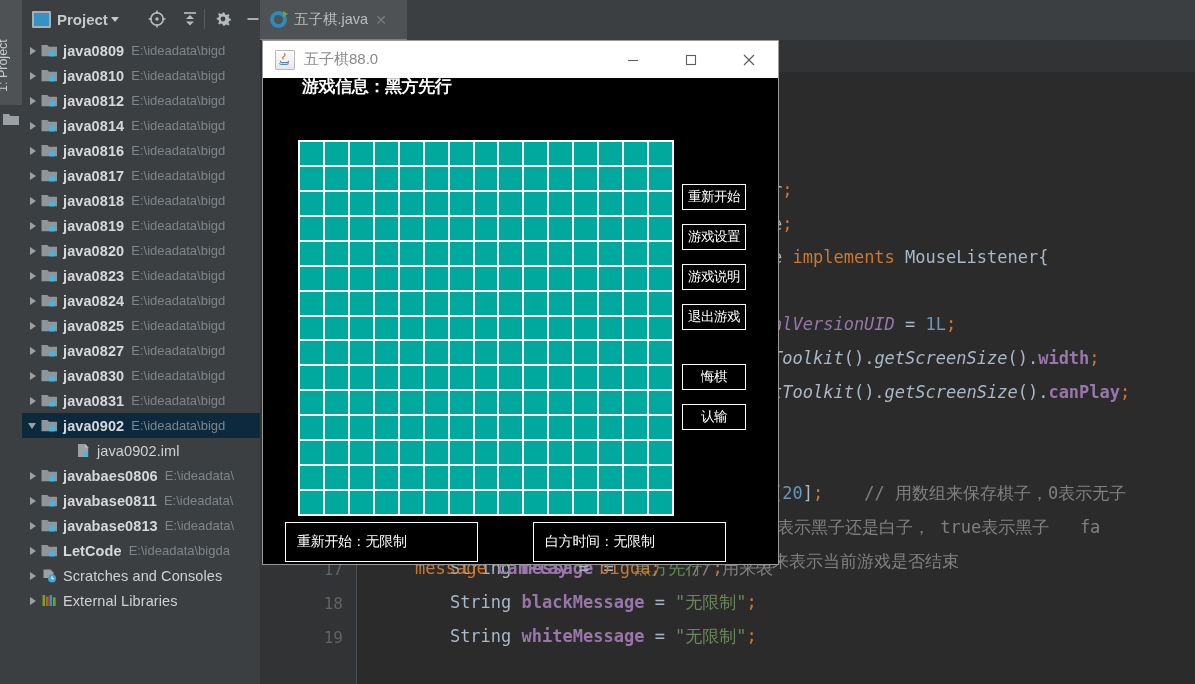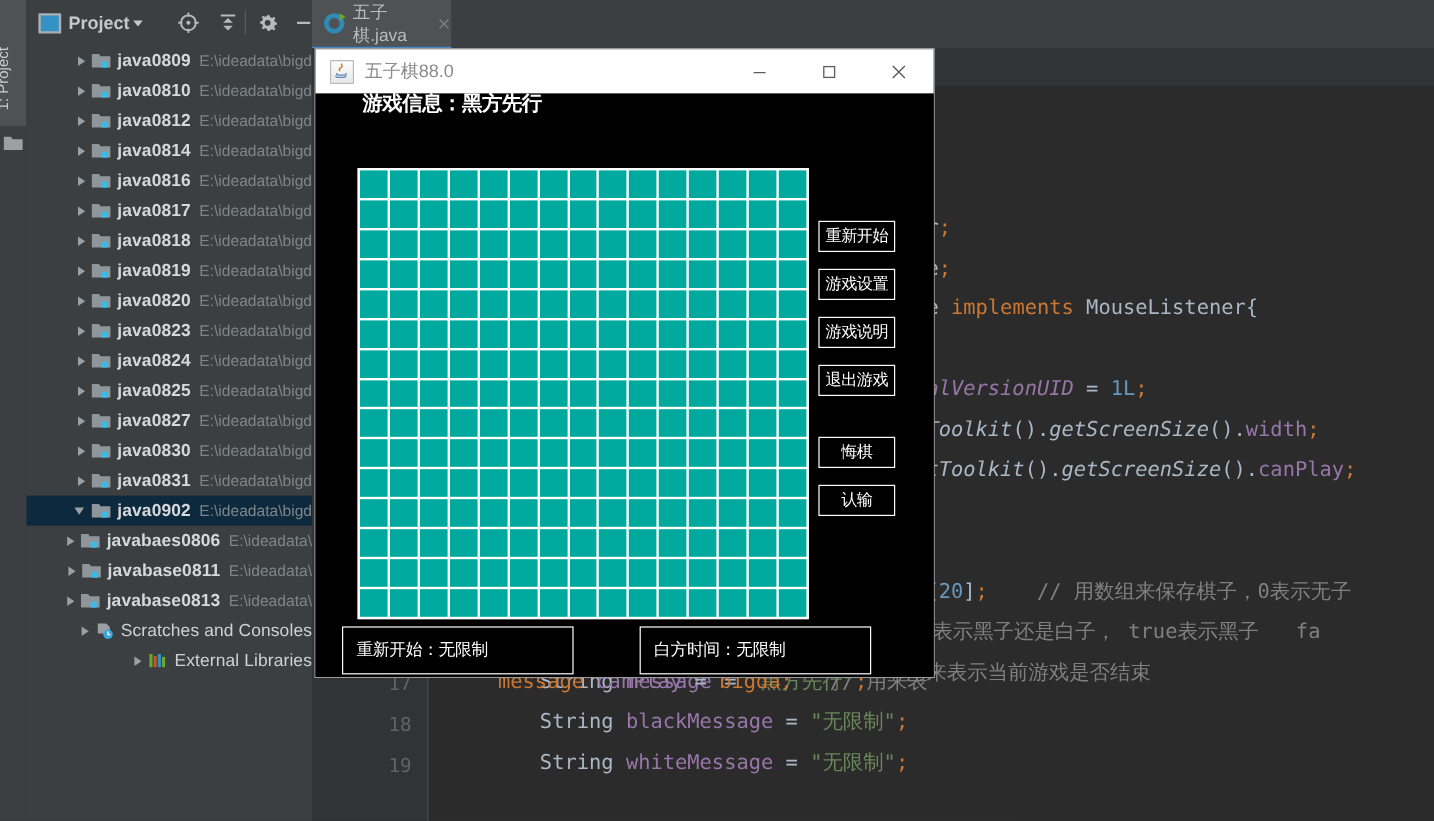--- a/index.html
+++ b/index.html
@@ -53,21 +53,21 @@
     border-top:5px solid #c5c9cc;margin-left:3px;
   }
   .sep-v{position:absolute;top:9px;width:1px;height:20px;background:#585b5d;}
 
   #tree{
     position:absolute;left:0;top:38px;width:238px;height:646px;
     overflow:hidden;
   }
   .trow{
     position:relative;height:25px;display:flex;align-items:center;
-    padding-left:0;white-space:nowrap;justify-content:flex-end;
+    padding-left:0;white-space:nowrap;
   }
   .trow.sel{background:#0d293e;}
   .tw{display:inline-block;width:13px;height:13px;margin-left:4px;margin-right:2px;flex:none;position:relative;}
   .tw.arrow:after{
     content:"";position:absolute;left:4px;top:2.5px;
     border-left:6px solid #9aa0a4;border-top:4.5px solid transparent;border-bottom:4.5px solid transparent;
   }
   .tw.arrow.open:after{
     left:1.5px;top:4px;
     border-left:4.5px solid transparent;border-right:4.5px solid transparent;
@@ -79,21 +79,21 @@
   .tpath{font-size:13px;color:#7e8589;margin-left:7px;font-weight:400;}
   
   #editor-area{
     position:absolute;left:260px;top:0;right:0;bottom:0;background:#2b2b2b;
   }
   #tabbar{
     position:absolute;left:0;top:0;right:0;height:40px;background:#3c3f41;
     border-bottom:1px solid #2b2b2b;
   }
   #tab-file{
-    position:absolute;left:0;top:0;height:39px;width:116px;
+    position:absolute;left:0;top:0;height:39px;width:147px;
     background:#4e5254;display:flex;align-items:center;
     border-bottom:2px solid #4a88c7;
   }
   #tab-file .tab-ico{
     width:17px;height:17px;border-radius:50%;margin-left:10px;margin-right:7px;
     background:#2f8ab5;position:relative;flex:none;
   }
   #tab-file .tab-ico:after{
     content:"";position:absolute;left:4px;top:4px;width:9px;height:9px;
     border-radius:50%;background:#4e5254;
@@ -125,21 +125,21 @@
   .lnum{
     position:absolute;right:14px;font-size:16px;color:#606366;
     font-family:"DejaVu Sans Mono","Liberation Mono",monospace;
   }
   .cline{
     position:absolute;left:108px;white-space:pre;font-size:17px;line-height:1;
     font-family:"DejaVu Sans Mono","Liberation Mono",monospace;
   }
   .kw{color:#cc7832;}
   .id{color:#a9b7c6;}
-  .fld{color:#9876aa;}
+  .fld{color:#9876aa;font-weight:bold;}
   .fldi{color:#9876aa;font-style:italic;}
   .num{color:#6897bb;}
   .str{color:#6a8759;}
   .cmt{color:#808080;}
   .idi{color:#a9b7c6;font-style:italic;}
 
   
   #game-window{
     position:absolute;left:263px;top:41px;width:515px;height:523px;
     background:#000;box-shadow:0 0 0 1px #9a9a9a;
@@ -396,20 +396,30 @@
           <span style="display: inline-block; width: 0px; flex: 0 0 auto;"></span>
           <span class="tw arrow open"></span>
           <span class="ticon"><svg viewBox="0 0 17 15" width="17" height="15">
               <path d="M0.5 2 h6 l1.3 1.8 H16 v9.4 H0.5 Z" fill="#8e969b"></path>
               <rect x="8.6" y="8.4" width="5" height="5" fill="#39bbe8"></rect>
             </svg></span>
           <span class="tlabel">java0902</span>
           <span class="tpath">E:\ideadata\bigd</span>
         </div>
         <div class="trow">
+          <span style="display: inline-block; width: 34px; flex: 0 0 auto;"></span>
+          <span class="tw"></span>
+          <span class="ticon"><svg viewBox="0 0 17 15" width="17" height="15">
+              <path d="M3 1 h7 l3.2 3.2 V14 H3 Z" fill="#9aa0a4"></path>
+              <path d="M10 1 v3.4 h3.3" fill="#c3c7ca"></path>
+              <rect x="8.6" y="9.2" width="4.4" height="4.4" fill="#39bbe8"></rect>
+            </svg></span>
+          <span class="tlabel plain">java0902.iml</span>
+        </div>
+        <div class="trow">
           <span style="display: inline-block; width: 0px; flex: 0 0 auto;"></span>
           <span class="tw arrow"></span>
           <span class="ticon"><svg viewBox="0 0 17 15" width="17" height="15">
               <path d="M0.5 2 h6 l1.3 1.8 H16 v9.4 H0.5 Z" fill="#8e969b"></path>
               <rect x="8.6" y="8.4" width="5" height="5" fill="#39bbe8"></rect>
             </svg></span>
           <span class="tlabel">javabaes0806</span>
           <span class="tpath">E:\ideadata\</span>
         </div>
         <div class="trow">
@@ -424,20 +434,30 @@
         </div>
         <div class="trow">
           <span style="display: inline-block; width: 0px; flex: 0 0 auto;"></span>
           <span class="tw arrow"></span>
           <span class="ticon"><svg viewBox="0 0 17 15" width="17" height="15">
               <path d="M0.5 2 h6 l1.3 1.8 H16 v9.4 H0.5 Z" fill="#8e969b"></path>
               <rect x="8.6" y="8.4" width="5" height="5" fill="#39bbe8"></rect>
             </svg></span>
           <span class="tlabel">javabase0813</span>
           <span class="tpath">E:\ideadata\</span>
+        </div>
+        <div class="trow">
+          <span style="display: inline-block; width: 0px; flex: 0 0 auto;"></span>
+          <span class="tw arrow"></span>
+          <span class="ticon"><svg viewBox="0 0 17 15" width="17" height="15">
+              <path d="M0.5 2 h6 l1.3 1.8 H16 v9.4 H0.5 Z" fill="#8e969b"></path>
+              <rect x="8.6" y="8.4" width="5" height="5" fill="#39bbe8"></rect>
+            </svg></span>
+          <span class="tlabel">LetCode</span>
+          <span class="tpath">E:\ideadata\bigda</span>
         </div>
         <div class="trow">
           <span style="display: inline-block; width: 0px; flex: 0 0 auto;"></span>
           <span class="tw arrow"></span>
           <span class="ticon"><svg viewBox="0 0 17 15" width="17" height="15">
               <path d="M2.5 1.5 h7 l3 3 V10 H2.5 Z" fill="#9aa0a4"></path>
               <circle cx="11" cy="10.6" r="4" fill="#3aa8d8"></circle>
               <path d="M11 8.2 v2.6 h2" stroke="#fff" stroke-width="1.1" fill="none"></path>
             </svg></span>
           <span class="tlabel plain">Scratches and Consoles</span>

